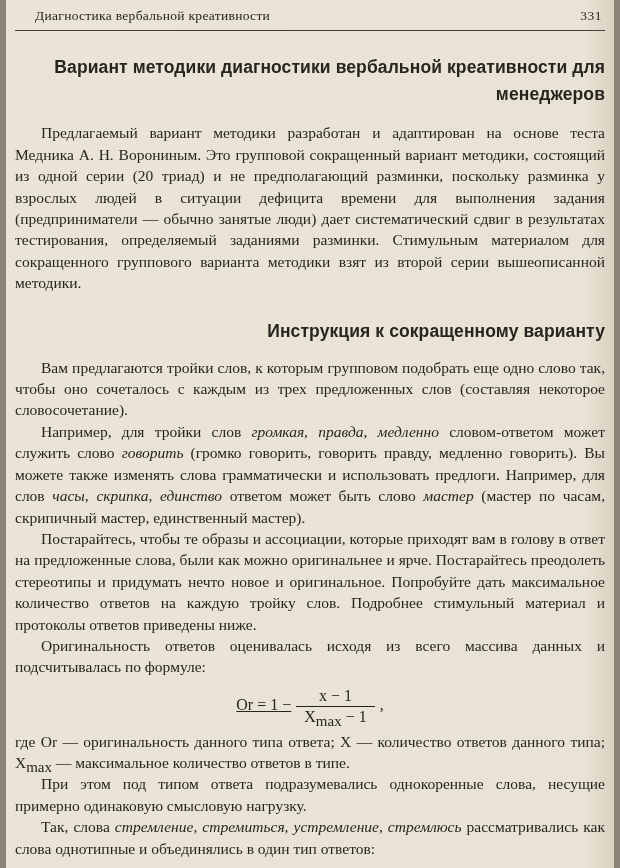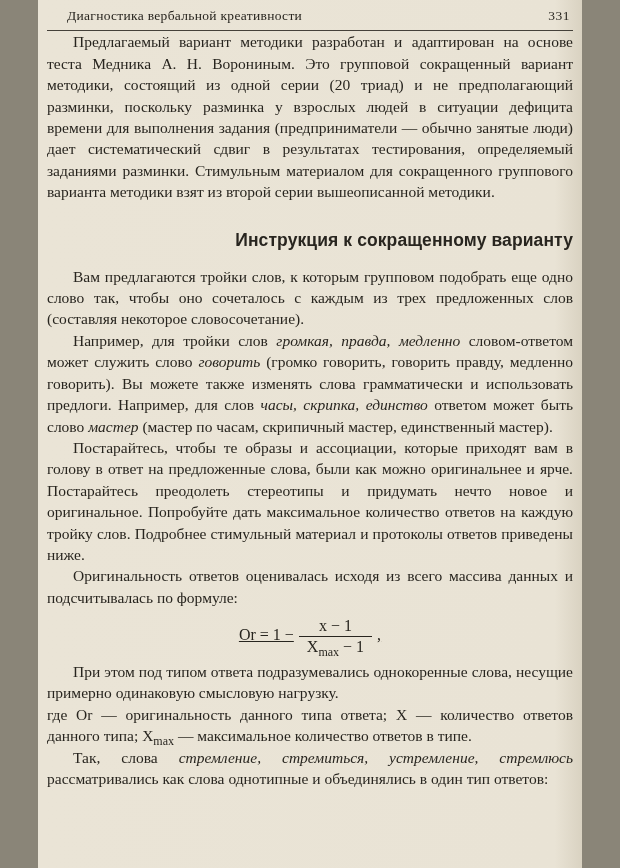--- a/index.html
+++ b/index.html
@@ -1,19 +1,19 @@
 <!DOCTYPE html>
 <html lang="ru"><head>
 <meta charset="utf-8">
 <style>
   html, body { margin: 0; padding: 0; }
   body { background: #8a8578; }
   .page {
     position: relative;
-    width: 544px; height: 868px;
+    width: 608px; height: 868px;
     margin: 0 auto;
     box-sizing: border-box;
     background: linear-gradient(90deg, #eae4d6 0%, #e9e3d5 95%, #d9d2c1 100%);
     color: #28251f;
     font-family: "Liberation Serif", serif;
     font-size: 15.5px;
     line-height: 21.4px;
     padding: 5px 9px 0 9px;
     overflow: hidden;
     hyphens: auto;
@@ -62,49 +62,50 @@
   }
   .frac {
     display: inline-block;
     vertical-align: middle;
     text-align: center;
     margin: 0 5px;
     line-height: 1.12;
   }
   .frac .num { display: block; padding: 0 8px 1px 8px; }
   .frac .den { display: block; border-top: 1.4px solid #28251f; padding: 1px 8px 0 8px; }
-  sub { font-size: 12px; line-height: 0; }
+  sub { font-size: 15px; line-height: 0; }
 </style>
 </head>
 <body>
 
 <div class="page">
 
   <div class="header">
     <span>Диагностика вербальной креативности</span>
     <span class="pnum">331</span>
   </div>
 
+  <h1 class="title">Вариант методики диагностики вербальной креативности для менеджеров</h1>
 
   <p class="body">Предлагаемый вариант методики разработан и адаптирован на основе теста Медника А. Н. Ворониным. Это групповой сокращенный вариант методики, состоящий из одной серии (20 триад) и не предполагающий разминки, поскольку разминка у взрослых людей в ситуации дефицита времени для выполнения задания (предприниматели — обычно занятые люди) дает систематический сдвиг в результатах тестирования, определяемый заданиями разминки. Стимульным материалом для сокращенного группового варианта методики взят из второй серии вышеописанной методики.</p>
 
   <h2 class="section">Инструкция к сокращенному варианту</h2>
 
   <p class="body">Вам предлагаются тройки слов, к которым групповом подобрать еще одно слово так, чтобы оно сочеталось с каждым из трех предложенных слов (составляя некоторое словосочетание).</p>
 
   <p class="body"><span>Например, для тройки слов </span><em>громкая, правда, медленно</em><span> словом-ответом может служить слово </span><em>говорить</em><span> (громко говорить, говорить правду, медленно говорить). Вы можете также изменять слова грамматически и использовать предлоги. Например, для слов </span><em>часы, скрипка, единство</em><span> ответом может быть слово </span><em>мастер</em><span> (мастер по часам, скрипичный мастер, единственный мастер).</span></p>
 
   <p class="body">Постарайтесь, чтобы те образы и ассоциации, которые приходят вам в голову в ответ на предложенные слова, были как можно оригинальнее и ярче. Постарайтесь преодолеть стереотипы и придумать нечто новое и оригинальное. Попробуйте дать максимальное количество ответов на каждую тройку слов. Подробнее стимульный материал и протоколы ответов приведены ниже.</p>
 
 
   <p class="body">Оригинальность ответов оценивалась исходя из всего массива данных и подсчитывалась по формуле:</p>
 
   <div class="formula">
     <span>Or = 1 −</span><span class="frac"><span class="num">x − 1</span><span class="den"><span>X</span><sub>max</sub><span> − 1</span></span></span><span>,</span>
   </div>
 
+  <p class="body noindent"><span>где Or — оригинальность данного типа ответа; X — количество ответов данного типа; X</span><sub>max</sub><span> — максимальное количество ответов в типе.</span></p>
+
   <p class="body">При этом под типом ответа подразумевались однокоренные слова, несущие примерно одинаковую смысловую нагрузку.</p>
-
-  <p class="body noindent"><span>где Or — оригинальность данного типа ответа; X — количество ответов данного типа; X</span><sub>max</sub><span> — максимальное количество ответов в типе.</span></p>
 
   <p class="body"><span>Так, слова </span><em>стремление, стремиться, устремление, стремлюсь</em><span> рассматривались как слова однотипные и объединялись в один тип ответов: </span></p>
 
 </div>
 
 </body></html>

